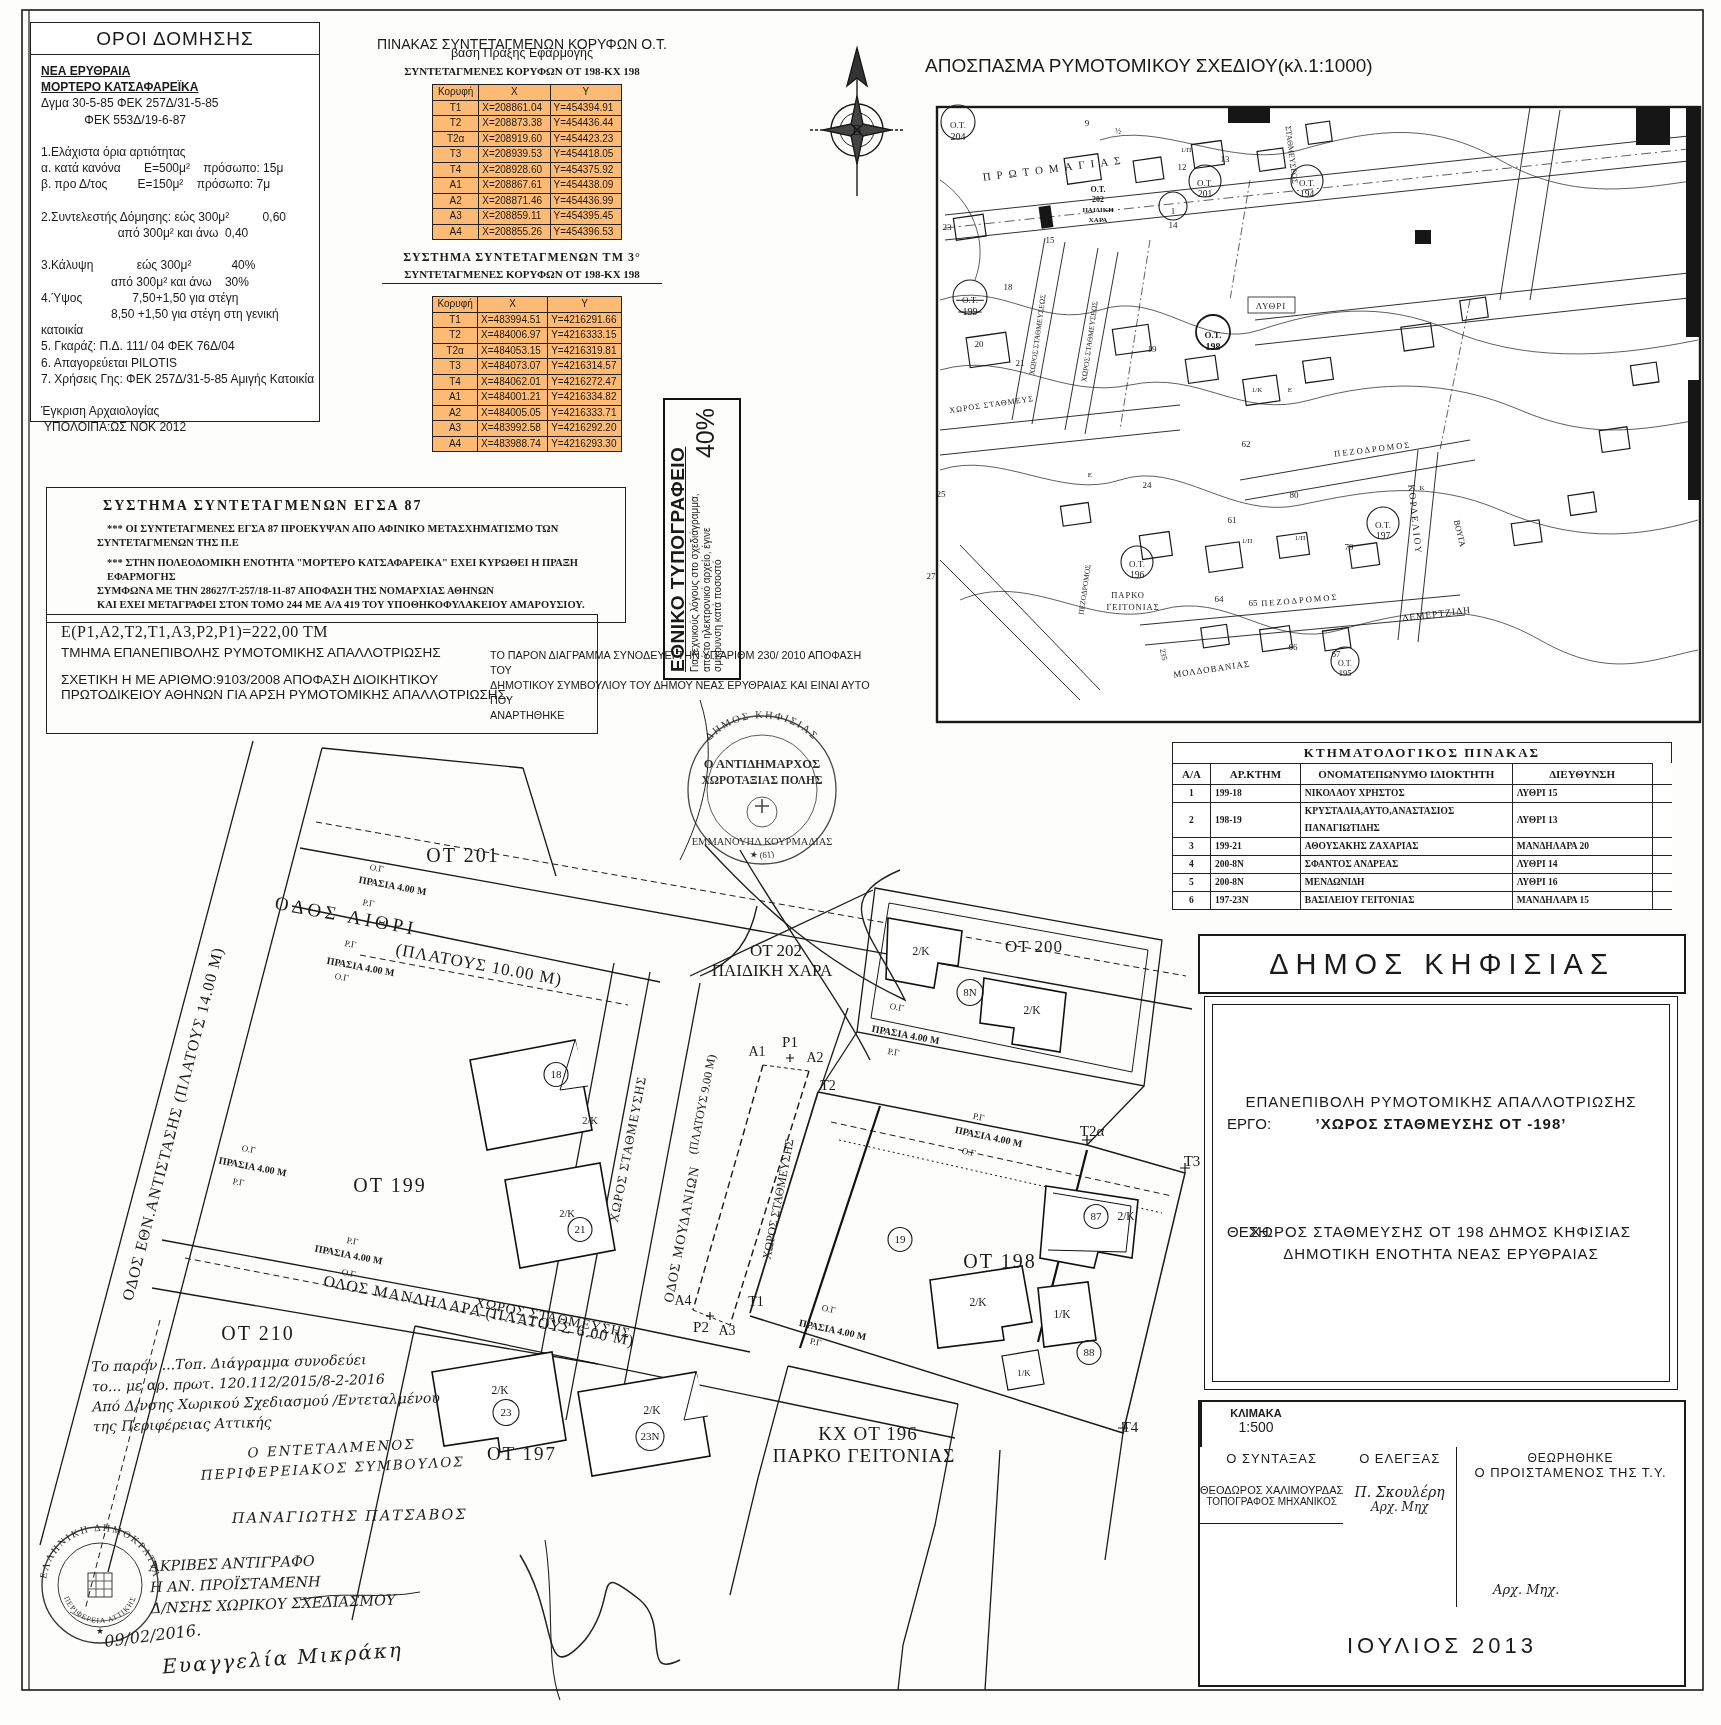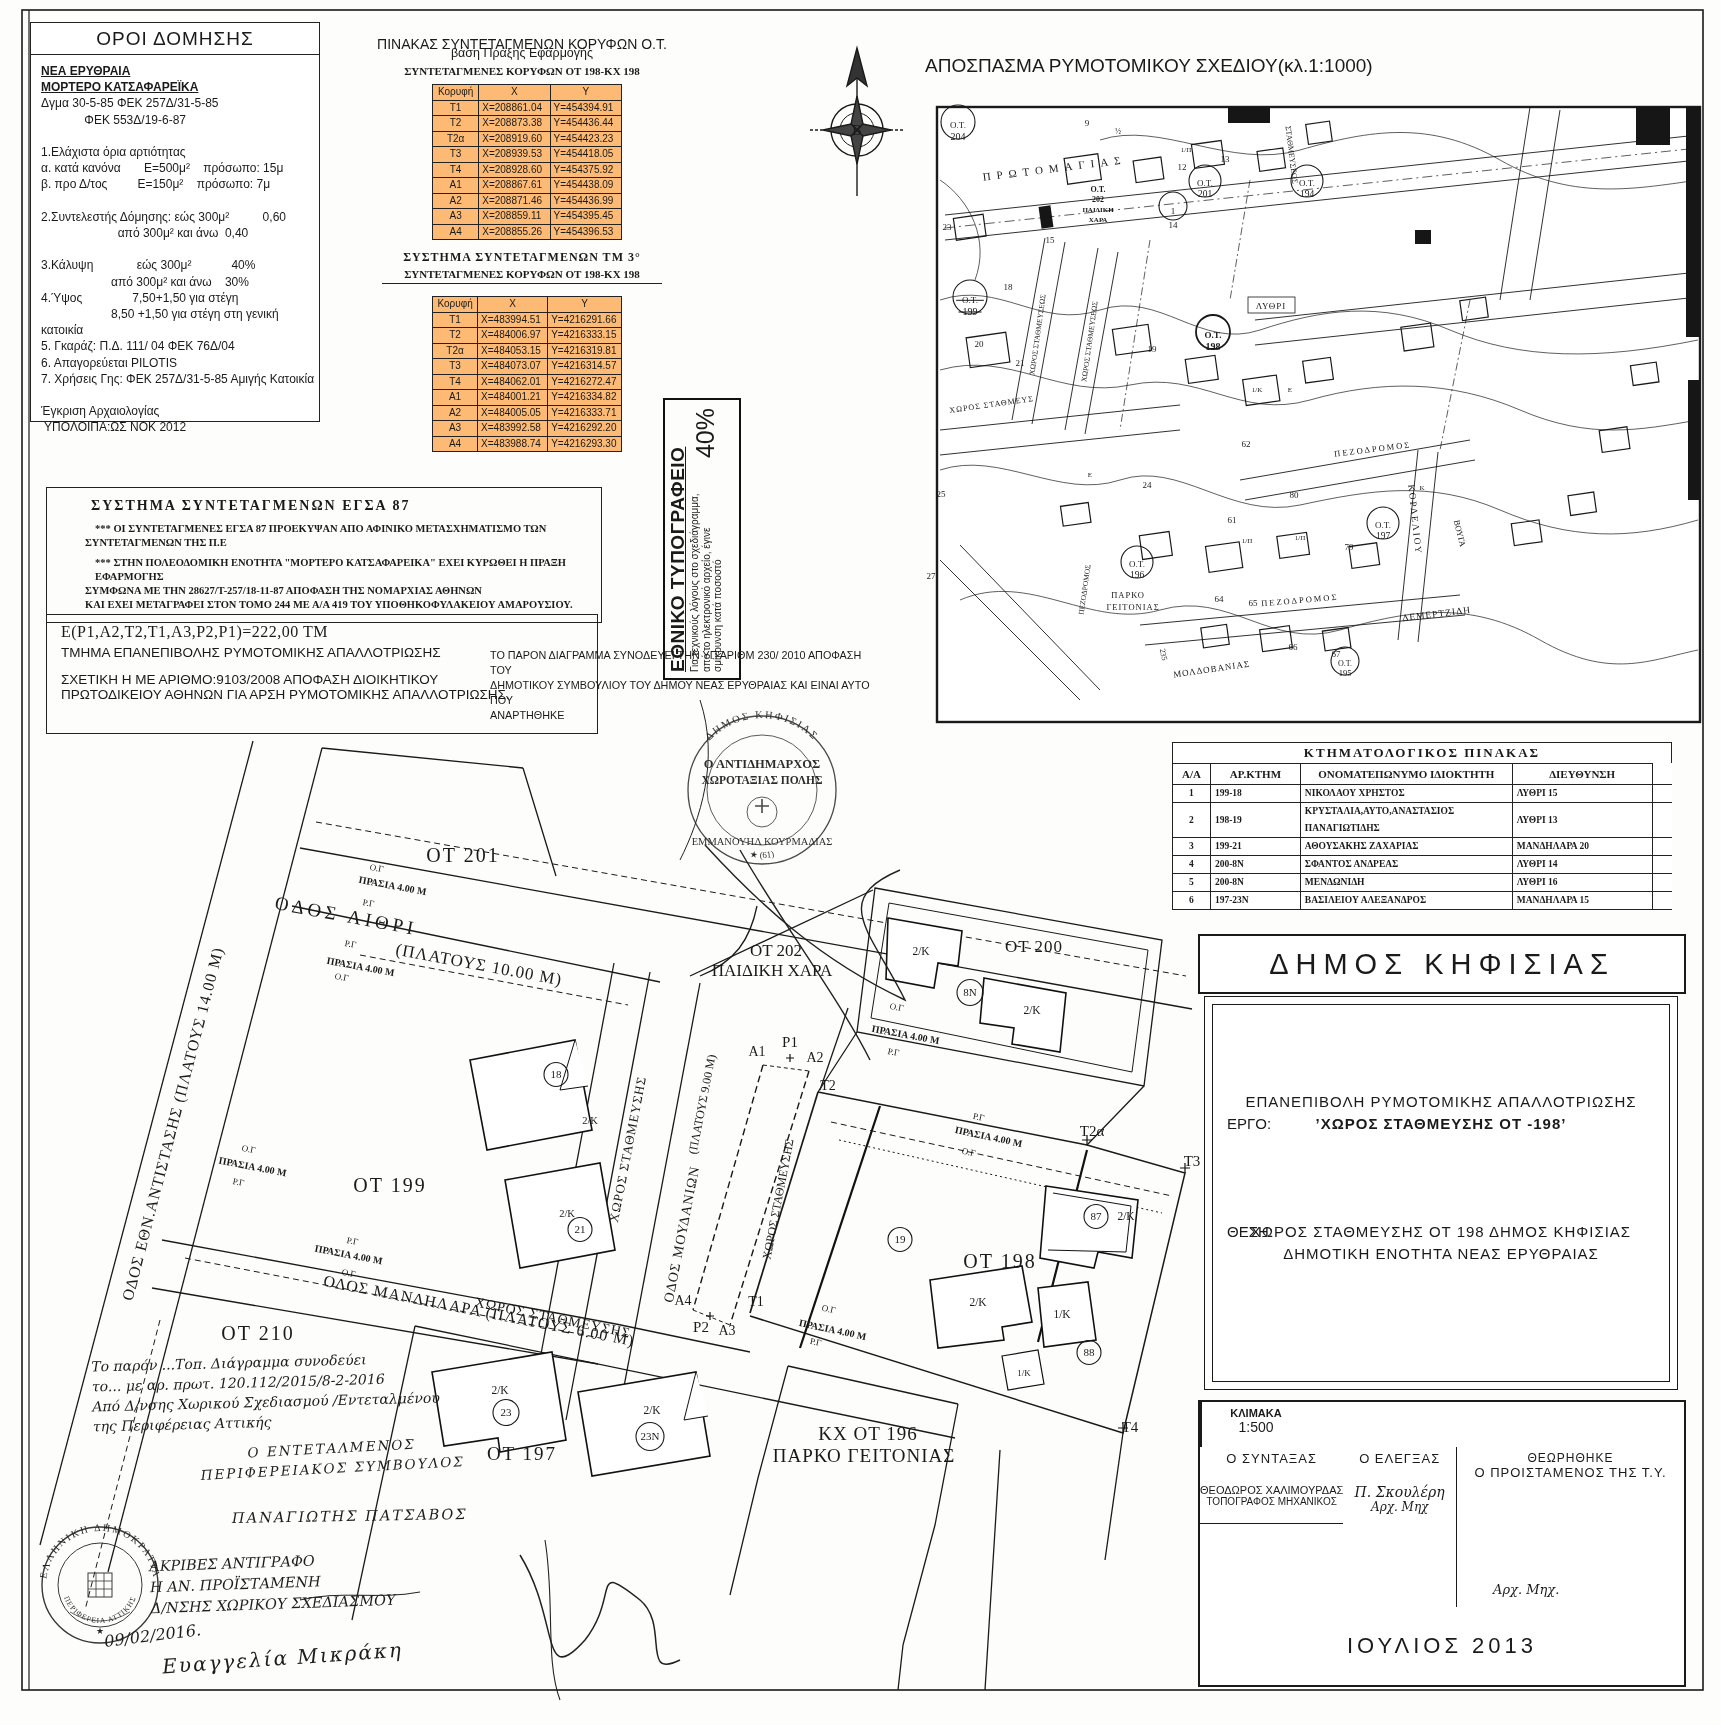--- a/index.html
+++ b/index.html
@@ -17,21 +17,21 @@
   .oroi-lines{padding:8px 10px;font-size:12px;line-height:16.2px;white-space:pre;}
   .oroi-lines div:nth-child(1),.oroi-lines div:nth-child(2){font-weight:bold;text-decoration:underline;}
 
   .ttl{position:absolute;text-align:center;}
   .ctab{position:absolute;border-collapse:collapse;background:#fdba74;}
   .ctab td,.ctab th{border:1px solid #222;font:10px/14.5px "Liberation Sans",sans-serif;padding:0 3px;}
   .ctab th{font-weight:normal;text-align:center;}
   .ctab td:first-child{text-align:center;width:44px;}
   .ctab td:nth-child(2),.ctab td:nth-child(3){width:70px;}
 
-  .egsa{left:46px;top:487px;width:522px;height:118px;border:1.5px solid #222;padding:8px 16px;
+  .egsa{left:46px;top:487px;width:522px;height:118px;border:1.5px solid #222;padding:8px 28px;
         font-family:"Liberation Serif",serif;}
   .egsa .t{font-size:14px;font-weight:bold;letter-spacing:2px;margin:2px 0 8px 28px;}
   .egsa .n{font-size:10.5px;font-weight:bold;line-height:14px;margin-left:32px;}
   .egsa .n2{margin-left:22px;}
 
   .ebox{left:46px;top:614px;width:522px;height:102px;border:1.5px solid #222;padding:8px 14px;}
   .ebox .l1{font-family:"Liberation Serif",serif;font-size:16px;letter-spacing:.5px;}
   .ebox .l2{font-size:13.5px;margin-top:4px;}
   .ebox .l3{font-size:13.5px;margin-top:12px;}
   .ebox .l4{font-size:13.5px;}
@@ -723,21 +723,21 @@
           <tr>
             <td>5</td>
             <td>200-8Ν</td>
             <td>ΜΕΝΔΩΝΙΔΗ</td>
             <td>ΛΥΘΡΙ  16</td>
             <td></td>
           </tr>
           <tr>
             <td>6</td>
             <td>197-23Ν</td>
-            <td>ΒΑΣΙΛΕΙΟΥ  ΑΛΕΞΑΝΔΡΟΣ</td>
+            <td>ΒΑΣΙΛΕΙΟΥ  ΓΕΙΤΟΝΙΑΣ</td>
             <td>ΜΑΝΔΗΛΑΡΑ  15</td>
             <td></td>
           </tr>
         </tbody>
   </table>
 </div>
 
 <div class="abs muni">ΔΗΜΟΣ  ΚΗΦΙΣΙΑΣ</div>
 <div class="abs ergo">
   <div class="inner">

